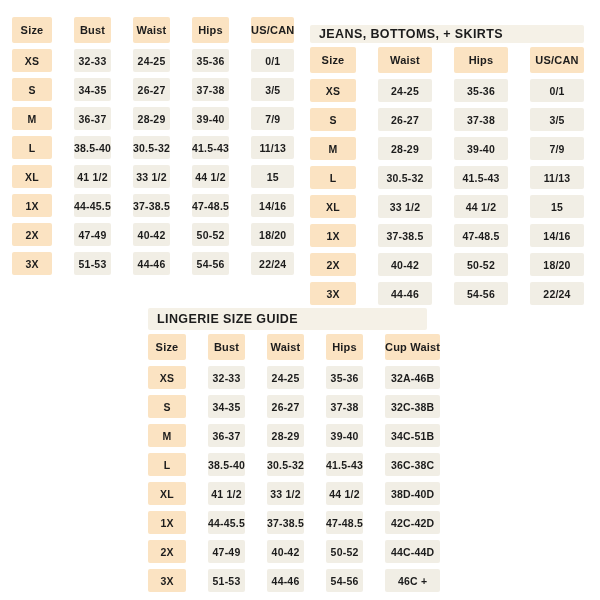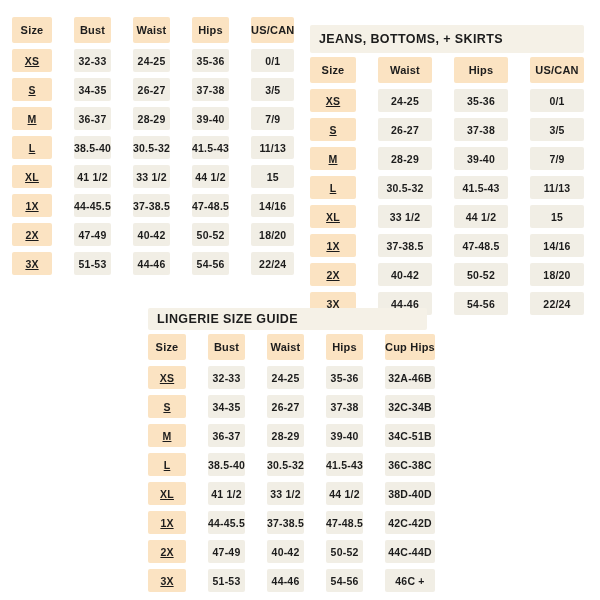--- a/index.html
+++ b/index.html
@@ -16,21 +16,21 @@
   .size-table { position: absolute; }
   #tops-table     { left: 12px;  top: 13px;  width: 276px; }
   #jeans-table    { left: 310px; top: 13px;  width: 274px; }
   #lingerie-table { left: 148px; top: 308px; width: 279px; }
 
   .title-bar {
     background: var(--title_bar_bg, #f5f1e7);
     padding: 4px 9px 4px 9px;
     border-radius: 2px;
   }
-  #jeans-table .title-bar { margin-top: 12px; height: 28px; display: flex; align-items: center; }
+  #jeans-table .title-bar { margin-top: 12px; height: 18px; display: flex; align-items: center; }
   #lingerie-table .title-bar { height: 22px; display: flex; align-items: center; }
 
   .table-title {
     font-size: 12.5px;
     font-weight: bold;
     letter-spacing: 0.4px;
     color: var(--text, #1c1c1c);
     white-space: nowrap;
   }
   .table-subtitle {
@@ -61,21 +61,21 @@
     font-size: 10.5px;
     letter-spacing: 0.2px;
     background: var(--cell_bg, #f1eee5);
     white-space: nowrap;
   }
   .col-header {
     height: 26px;
     font-size: 11px;
     background: var(--accent_peach, #fbe3c2);
   }
-  .size-cell { background: var(--accent_peach, #fbe3c2); text-decoration: underline; }
+  .size-cell { background: var(--accent_peach, #fbe3c2); }
 </style>
 </head>
 <body>
 
 <div id="canvas">
 
   <section class="size-table" id="tops-table">
     <div class="grid">
         <div class="cell col-header">Size</div>
         <div class="cell col-header">Bust</div>
@@ -171,31 +171,31 @@
 
   <section class="size-table" id="lingerie-table">
     <div class="title-bar">
       <div class="table-title">LINGERIE SIZE GUIDE</div>
     </div>
     <div class="grid">
         <div class="cell col-header">Size</div>
         <div class="cell col-header">Bust</div>
         <div class="cell col-header">Waist</div>
         <div class="cell col-header">Hips</div>
-        <div class="cell col-header">Cup Hips</div>
+        <div class="cell col-header">Cup Waist</div>
         <div class="cell size-cell">XS</div>
         <div class="cell data-cell">32-33</div>
         <div class="cell data-cell">24-25</div>
         <div class="cell data-cell">35-36</div>
         <div class="cell data-cell">32A-46B</div>
         <div class="cell size-cell">S</div>
         <div class="cell data-cell">34-35</div>
         <div class="cell data-cell">26-27</div>
         <div class="cell data-cell">37-38</div>
-        <div class="cell data-cell">32C-34B</div>
+        <div class="cell data-cell">32C-38B</div>
         <div class="cell size-cell">M</div>
         <div class="cell data-cell">36-37</div>
         <div class="cell data-cell">28-29</div>
         <div class="cell data-cell">39-40</div>
         <div class="cell data-cell">34C-51B</div>
         <div class="cell size-cell">L</div>
         <div class="cell data-cell">38.5-40</div>
         <div class="cell data-cell">30.5-32</div>
         <div class="cell data-cell">41.5-43</div>
         <div class="cell data-cell">36C-38C</div>

